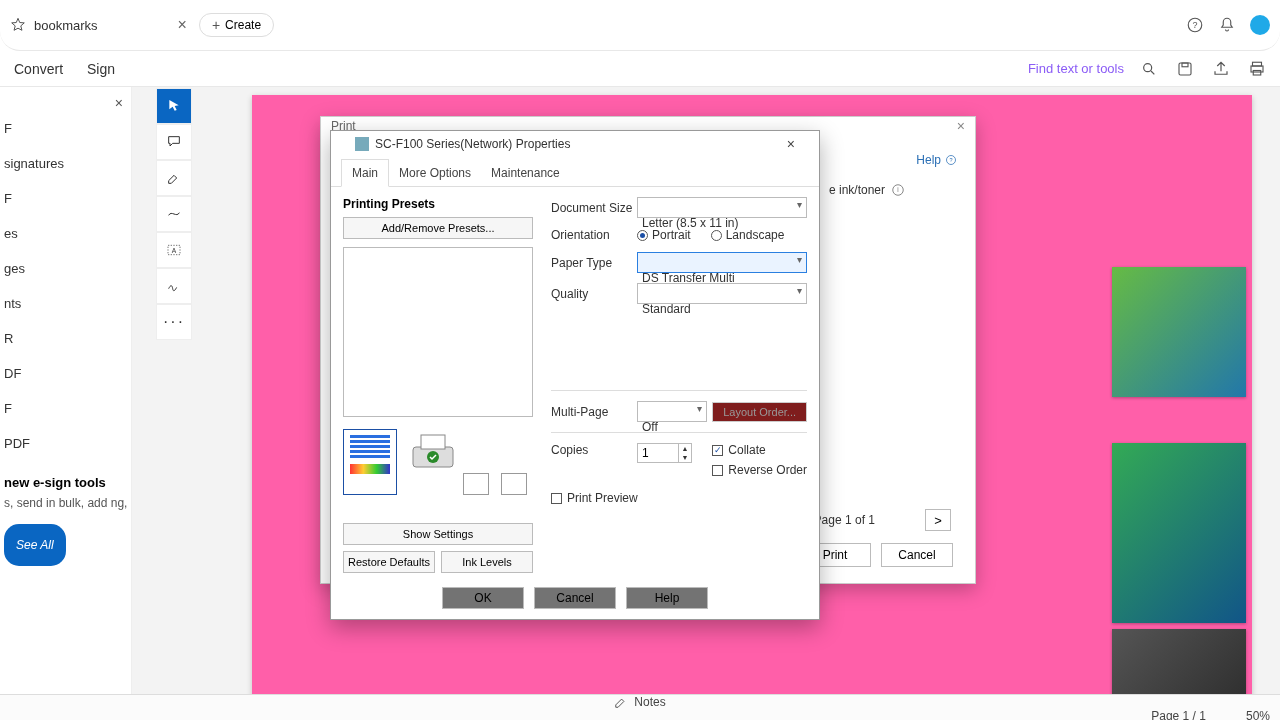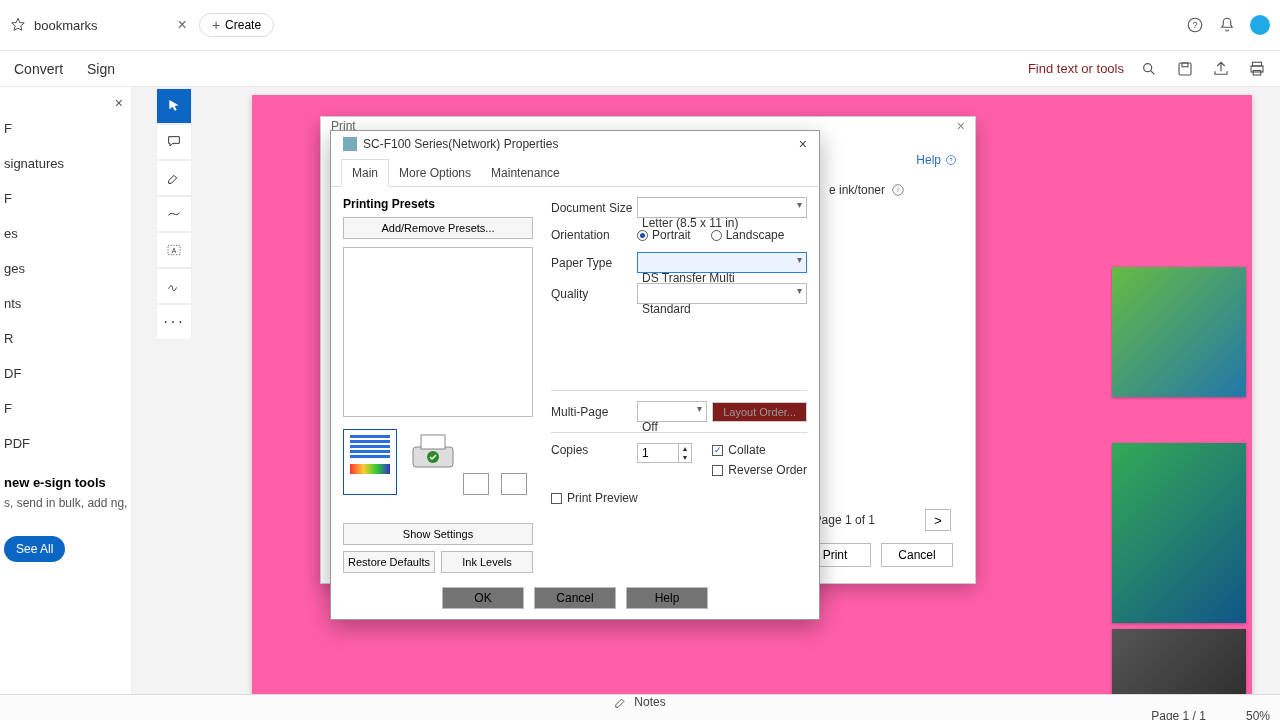--- a/index.html
+++ b/index.html
@@ -1,46 +1,46 @@
 <!DOCTYPE html>
 <html><head>
 <meta charset="utf-8">
 <style>
 * { box-sizing: border-box; margin: 0; padding: 0; font-family: "Segoe UI", Arial, sans-serif; }
 body { width: 1280px; height: 720px; overflow: hidden; background: #fff; position: relative; }
 
 
-.titlebar { height: 51px; display: flex; align-items: center; padding: 17px 10px; border-bottom: 1px solid #e8e8e8; }
+.titlebar { height: 51px; display: flex; align-items: center; padding: 17px 10px; border-bottom: 1px solid #e8e8e8; border-radius: 20px; }
 .titlebar .star { width: 16px; height: 16px; margin-right: 8px; }
 .titlebar .tabname { font-size: 13px; color: #333; flex: 0 0 auto; margin-right: 80px; }
 .titlebar .tabclose { font-size: 16px; color: #666; margin-right: 12px; }
 .titlebar .create-btn { display: flex; align-items: center; background: #fff; border: 1px solid #ddd; border-radius: 14px; padding: 3px 12px; font-size: 12px; cursor: pointer; }
 .titlebar .create-btn .plus { margin-right: 5px; font-size: 14px; color: #555; }
 .titlebar .right-icons { margin-left: auto; display: flex; align-items: center; gap: 14px; }
 .titlebar .right-icons .ic { width: 18px; height: 18px; display: flex; align-items: center; justify-content: center; color: #555; }
 .titlebar .avatar { width: 20px; height: 20px; border-radius: 50%; background: #1fa9e8; }
 
 
 .menubar { height: 36px; display: flex; align-items: center; padding: 0 2px; border-bottom: 1px solid #e8e8e8; }
 .menubar .mitem { padding: 6px 12px; font-size: 14px; color: #333; }
 .menubar .mright { margin-left: auto; display: flex; align-items: center; gap: 6px; padding-right: 6px; }
-.menubar .find { font-size: 13px; color: #7f1d1d; margin-right: 4px; }
+.menubar .find { font-size: 13px; color: #8b5cf6; margin-right: 4px; }
 .menubar .micon { width: 30px; height: 30px; display: flex; align-items: center; justify-content: center; color: #555; }
 
 
 .content { position: relative; width: 100%; height: 644px; display: flex; }
 
 
 .leftpanel { width: 132px; background: #fff; border-right: 1px solid #eee; padding: 8px 4px; overflow: hidden; white-space: nowrap; }
 .leftpanel .closex { float: right; font-size: 14px; color: #555; margin-right: 4px; }
 .leftpanel .li { font-size: 13px; color: #333; padding: 10px 0 10px 0; clear: both; }
 .leftpanel .promo { font-size: 12px; margin-top: 14px; }
 .leftpanel .promo .bold { font-weight: 600; font-size: 13px; }
 .leftpanel .promo .desc { color: #555; margin-top: 6px; line-height: 1.3; }
-.leftpanel .seeall { margin-top: 24px; background: #0a66c2; color: #fff; border: none; border-radius: 15px; padding: 6px 12px; font-size: 12px; }
+.leftpanel .seeall { margin-top: 12px; background: #0a66c2; color: #fff; border: none; border-radius: 15px; padding: 14px 12px; font-size: 12px; font-style: italic; }
 
 
 .canvas { flex: 1; position: relative; background: #f3f3f3; }
 .page { position: absolute; left: 120px; top: 8px; width: 1000px; height: 620px; background: #ff5fa9; box-shadow: 0 2px 6px rgba(0,0,0,.2); }
 
 
 .toolstrip { position: absolute; left: 156px; top: 88px; width: 36px; display: flex; flex-direction: column; gap: 0; z-index: 3; }
 .toolstrip .tbtn { width: 36px; height: 36px; display: flex; align-items: center; justify-content: center; color: #333; background: #fff; border: 1px solid #eee; }
 .toolstrip .tbtn.active { background: #0a66c2; color: #fff; }
 
@@ -56,21 +56,21 @@
 .printdlg .cancelbtn { position: absolute; right: 22px; bottom: 16px; width: 72px; height: 24px; border: 1px solid #bbb; background: #fff; font-size: 12px; }
 
 
 .photo { position: absolute; background: #888; box-shadow: 0 1px 3px rgba(0,0,0,.3); }
 .ph1 { left: 980px; top: 180px; width: 134px; height: 130px; background: linear-gradient(135deg,#6b4,#27a); }
 .ph2 { left: 980px; top: 356px; width: 134px; height: 180px; background: linear-gradient(135deg,#3a5,#158); }
 .ph3 { left: 980px; top: 542px; width: 134px; height: 140px; background: linear-gradient(135deg,#555,#222); }
 
 
 .propdlg { position: absolute; left: 330px; top: 130px; width: 490px; height: 490px; background: #fff; border: 1px solid #999; box-shadow: 0 8px 22px rgba(0,0,0,.3); z-index: 6; }
-.propdlg .titlerow { height: 26px; display: flex; align-items: center; padding: 0 12px; font-size: 12px; color: #333; }
+.propdlg .titlerow { height: 26px; display: flex; align-items: center; padding: 0 24px; font-size: 12px; color: #333; }
 .propdlg .titlerow .dlgicon { width: 14px; height: 14px; background: #7ab; margin-right: 6px; }
 .propdlg .titlerow .dlgclose { margin-left: auto; font-size: 14px; color: #444; }
 .propdlg .tabs { height: 30px; display: flex; align-items: flex-end; padding: 0 10px; border-bottom: 1px solid #ddd; font-size: 12px; }
 .propdlg .tabs .tb { padding: 6px 10px; color: #444; }
 .propdlg .tabs .tb.active { border: 1px solid #ddd; border-bottom: 1px solid #fff; background: #fff; position: relative; top: 1px; }
 .propdlg .body { display: flex; padding: 10px 12px 6px 12px; gap: 18px; }
 .propdlg .leftcol { width: 190px; }
 .propdlg .presets-title { font-size: 12px; font-weight: 600; margin-bottom: 6px; }
 .propdlg .addremove { width: 100%; height: 22px; font-size: 11px; border: 1px solid #bbb; background: #f6f6f6; margin-bottom: 8px; }
 .propdlg .preset-list { width: 100%; height: 170px; border: 1px solid #bbb; background: #fff; }

